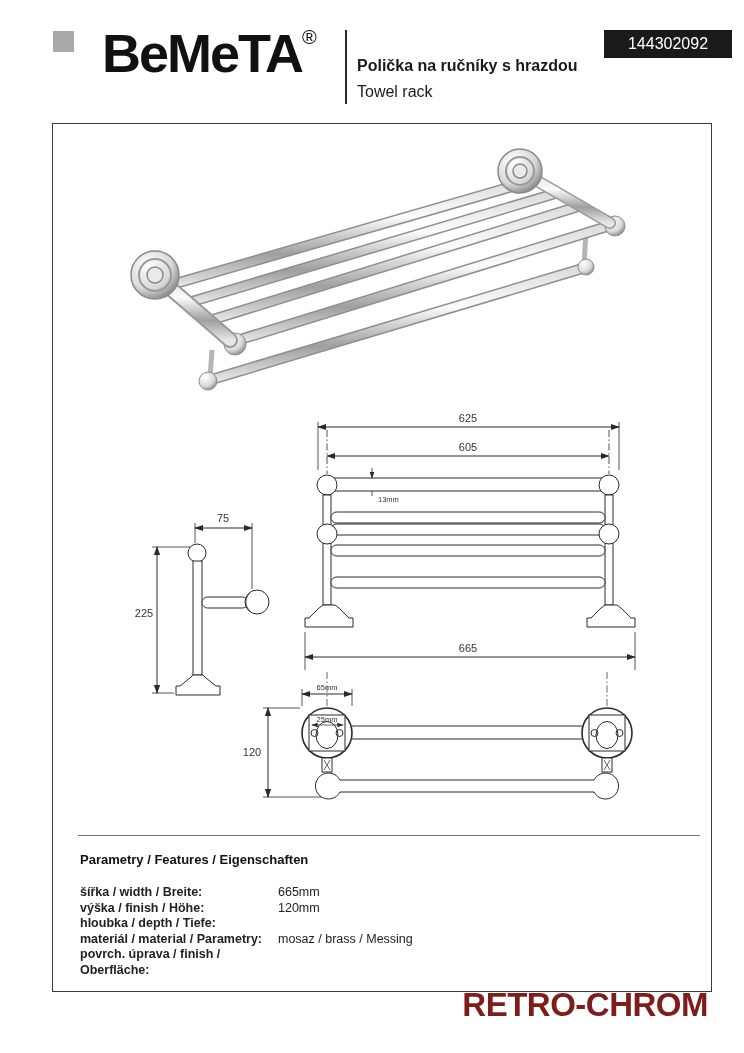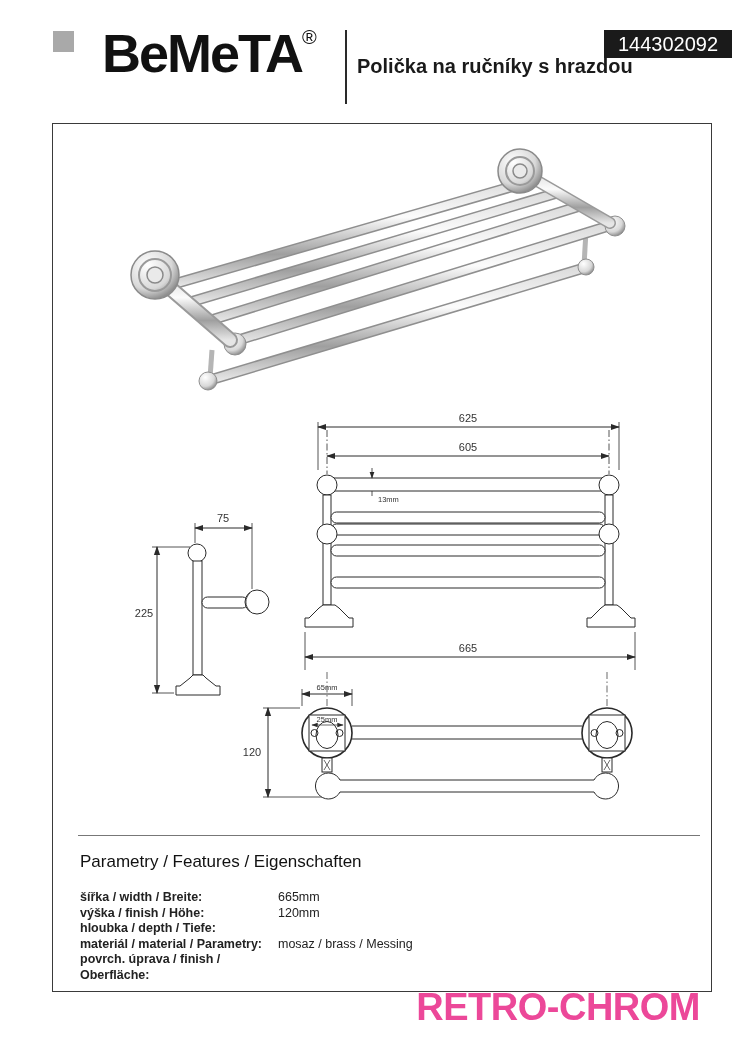--- a/index.html
+++ b/index.html
@@ -4,59 +4,60 @@
 <style>
   html,body{margin:0;padding:0;background:#ffffff;}
   body{font-family:"Liberation Sans", sans-serif; color:#1a1a1a;}
   .page{position:relative;width:744px;height:1053px;background:#fff;overflow:hidden;}
 
   
   .logo-square{position:absolute;left:53px;top:31px;width:21px;height:21px;background:#a9a9a9;}
   .logo{position:absolute;left:76px;top:22px;font-size:54px;font-weight:700;letter-spacing:-2px;color:#111;margin-left:26px;}
   .logo .tm{font-size:20px;font-weight:400;vertical-align:28px;letter-spacing:0;}
   .header-sep{position:absolute;left:345px;top:30px;width:2px;height:74px;background:#2a2a2a;}
-  .titles{position:absolute;left:357px;top:28px;line-height:26px;font-size:20px;color:#1a1a1a;margin-top:25px;}
+  .titles{position:absolute;left:357px;top:28px;line-height:26px;font-size:16px;color:#1a1a1a;margin-top:25px;}
   .titles .t1{font-weight:700;}
   .code-box{position:absolute;left:604px;top:30px;width:128px;height:28px;background:#1a1a1a;color:#fff;
-            display:flex;align-items:center;justify-content:center;font-size:20px;}
+            display:flex;align-items:center;justify-content:center;font-size:16px;}
 
   
   .main-box{position:absolute;left:52px;top:123px;width:658px;height:867px;border:1px solid #3a3a3a;background:#fff;}
 
   .photo{position:absolute;left:70px;top:128px;width:600px;height:272px;}
   .dwg-front{position:absolute;left:290px;top:408px;width:360px;height:270px;}
   .dwg-side{position:absolute;left:130px;top:505px;width:160px;height:228px;}
   .dwg-top{position:absolute;left:240px;top:640px;width:410px;height:170px;}
 
   .divider{position:absolute;left:78px;top:835px;width:622px;height:1px;background:#777;}
 
   
   .params{position:absolute;left:80px;top:852px;width:560px;}
-  .params h3{margin:0 0 18px 0;font-size:17px;font-weight:400;color:#111;}
+  .params h3{margin:0 0 18px 0;font-size:13px;font-weight:700;color:#111;}
   .param-row{display:flex;font-size:12.5px;line-height:15.5px;color:#222;}
   .param-row .lbl{width:198px;font-weight:bold;}
   .param-row .val{flex:1;}
 
-  .series{position:absolute;right:44px;top:986px;font-size:38px;font-weight:700;color:#ec4899;letter-spacing:-0.5px;}
+  .series{position:absolute;right:36px;top:986px;font-size:33px;font-weight:700;color:#7f1d1d;letter-spacing:-0.5px;}
 
   
   text{font-family:"Liberation Sans", sans-serif; fill:#333;}
   .dim{font-size:11px;}
   .dim-sm{font-size:7.5px;}
 </style>
 </head>
 <body>
 
 <div class="page">
 
   <div class="logo-square"></div>
   <div class="logo"><span>BeMeTA</span><span class="tm">®</span></div>
   <div class="header-sep"></div>
   <div class="titles">
     <div class="t1">Polička na ručníky s hrazdou</div>
+    <div class="t2">Towel rack</div>
   </div>
   <div class="code-box">
     <span>144302092</span>
   </div>
 
   <div class="main-box"></div>
 
   <svg class="photo" viewBox="0 0 600 272">
     <defs>
       <linearGradient id="chrome" x1="0" y1="0" x2="0" y2="1">

